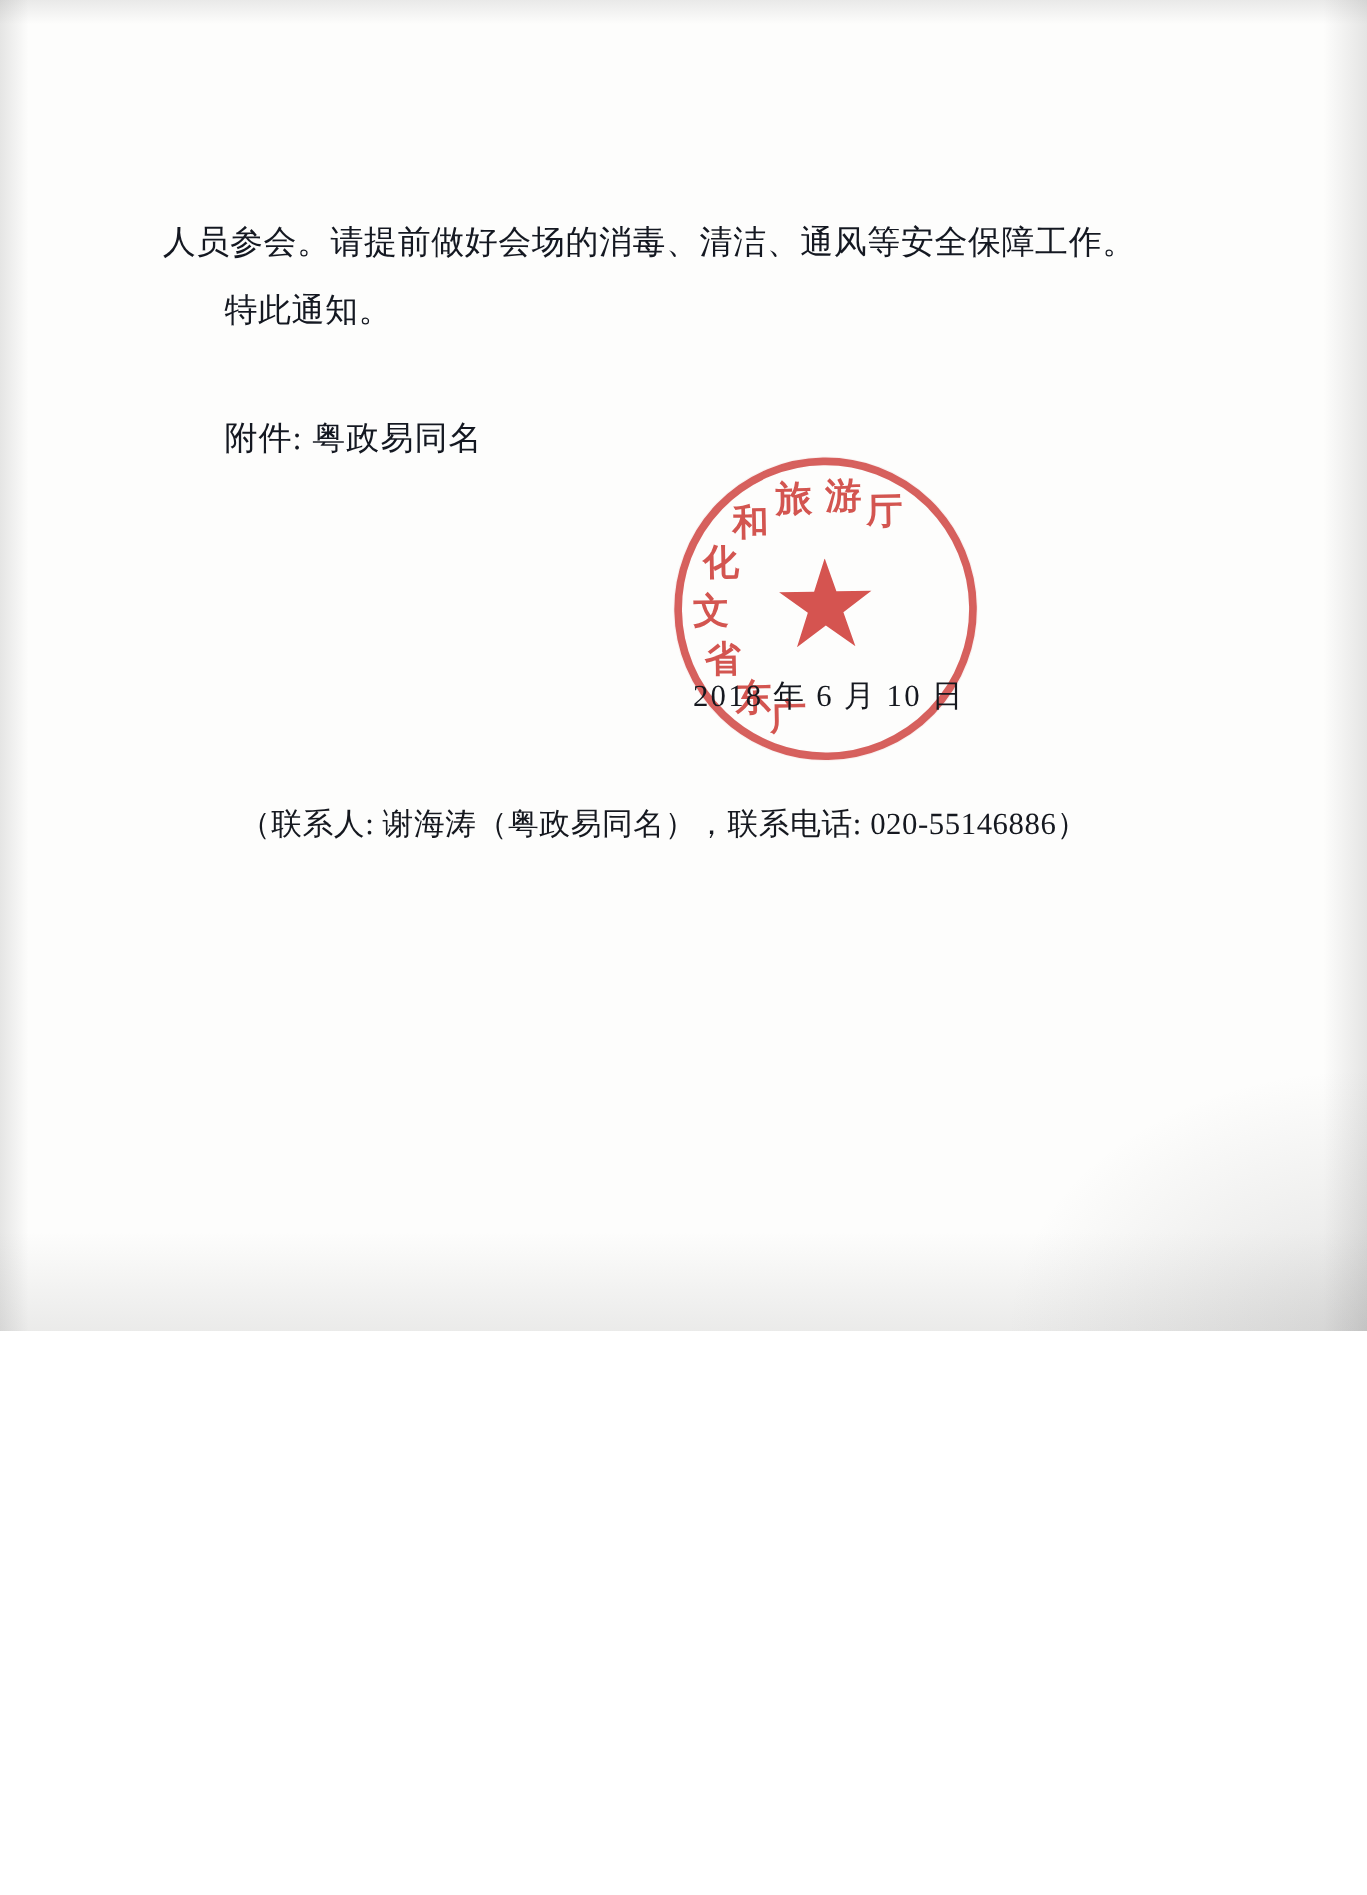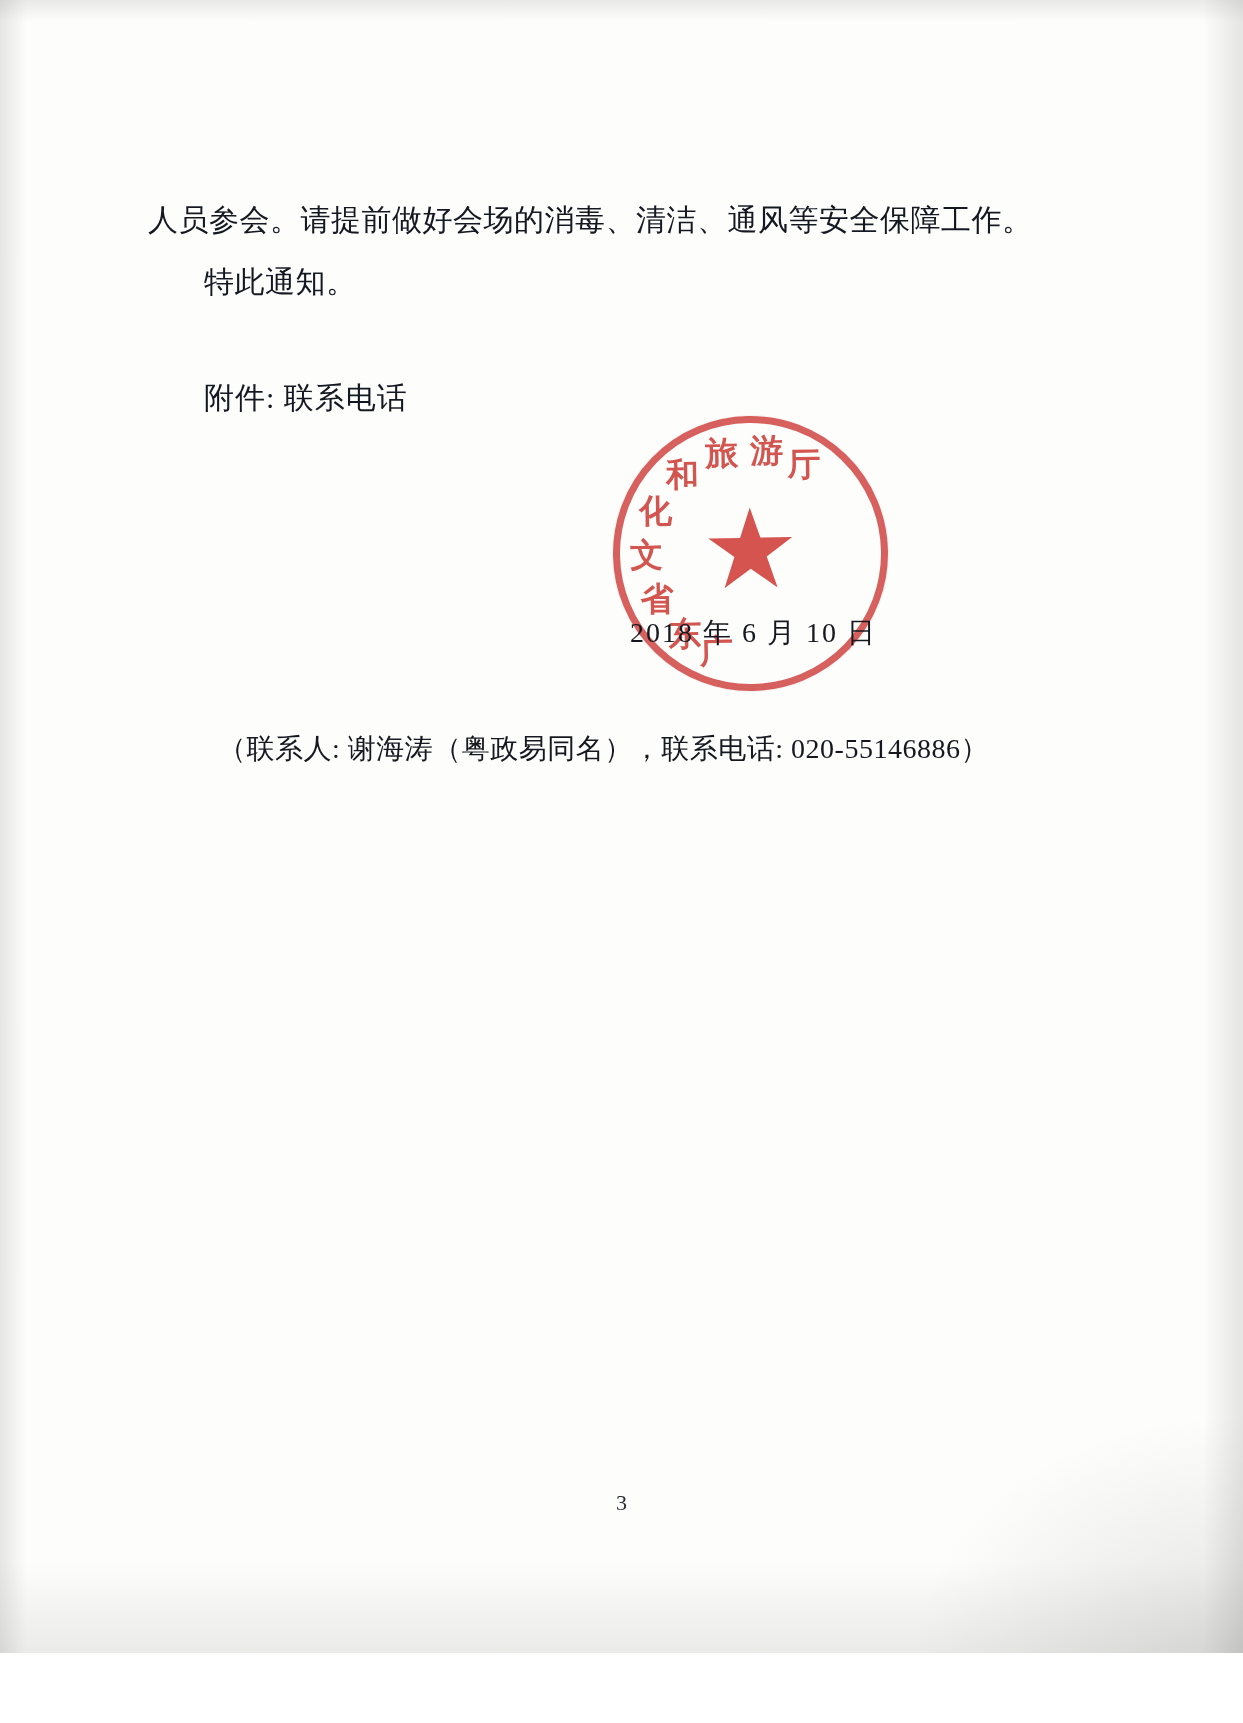--- a/index.html
+++ b/index.html
@@ -6,21 +6,21 @@
     margin: 0;
     padding: 0;
     background: #ffffff;
   }
   body {
     font-family: "Liberation Serif", "DejaVu Serif", serif;
   }
   .page {
     position: relative;
     width: 1243px;
-    height: 1653px;
+    height: 1210px;
     background: #fdfdfc;
     overflow: hidden;
   }
   
   .scan-edge-left {
     position: absolute;
     top: 0; left: 0;
     width: 26px; height: 100%;
     background: linear-gradient(to right, rgba(120,120,120,0.18), rgba(255,255,255,0));
     pointer-events: none;
@@ -187,21 +187,21 @@
   <div class="scan-edge-top"></div>
   <div class="scan-edge-left"></div>
   <div class="scan-edge-right"></div>
   <div class="scan-edge-bottom"></div>
   <div class="scan-corner"></div>
 
   <div class="body-text line-1">人员参会。请提前做好会场的消毒、清洁、通风等安全保障工作。</div>
 
   <div class="body-text line-2">特此通知。</div>
 
-  <div class="body-text line-3">附件: 联系电话</div>
+  <div class="body-text line-3">附件: 粤政易同名</div>
 
   <div class="seal">
     <div class="seal-inner"></div>
     <div class="seal-blur"></div>
     <div class="seal-star"></div>
     <div class="seal-text">
       <div class="seal-char" style="transform: rotate(-160deg) translate(0, -104px) rotate(160deg);">
           <span>广</span>
         </div>
       <div class="seal-char" style="transform: rotate(-140deg) translate(0, -104px) rotate(140deg);">

